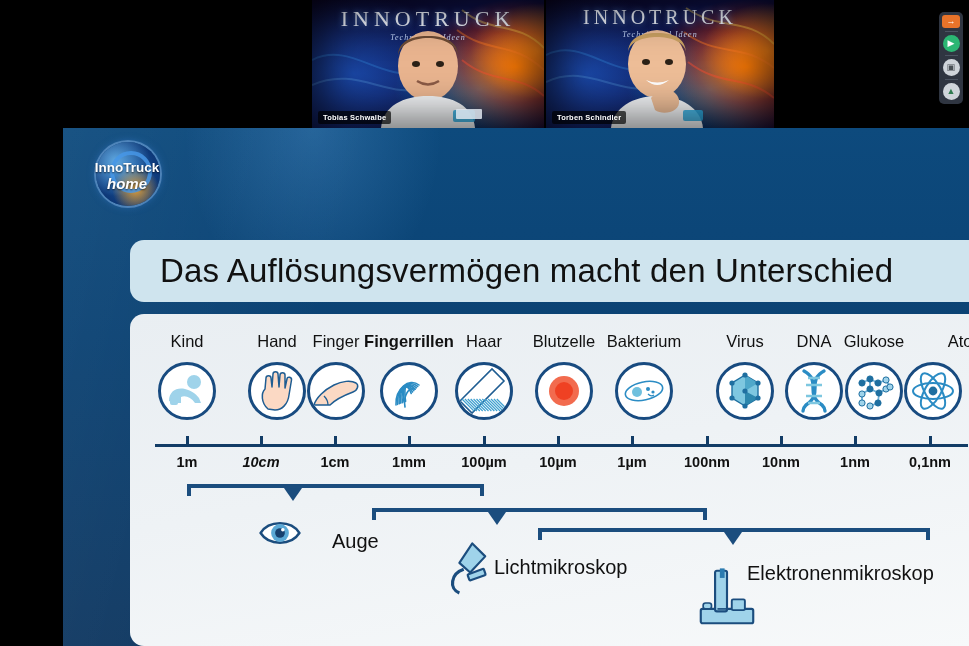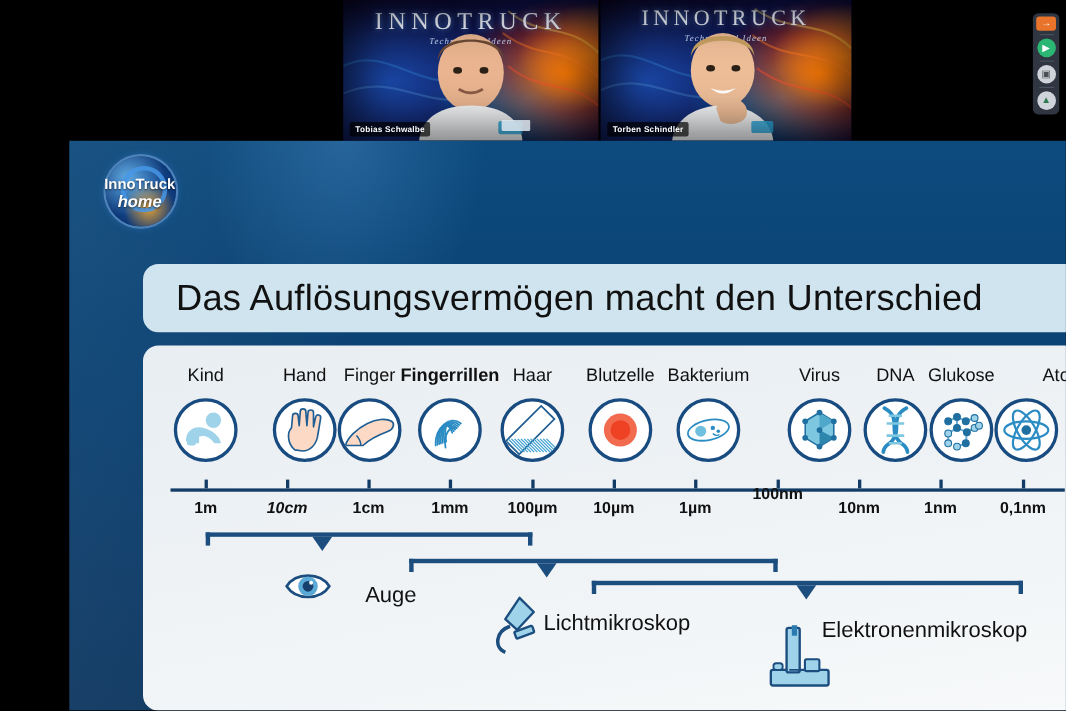--- a/index.html
+++ b/index.html
@@ -345,21 +345,21 @@
         <div class="tick" style="left: 799px; top: 122px; height: 8px;"></div>
       </div>
     <div id="ticklabels-layer">
         <div class="tick-label" style="left: 57px; top: 140px;">1m</div>
         <div class="tick-label" style="left: 131px; top: 140px; font-style: italic;">10cm</div>
         <div class="tick-label" style="left: 205px; top: 140px;">1cm</div>
         <div class="tick-label" style="left: 279px; top: 140px;">1mm</div>
         <div class="tick-label" style="left: 354px; top: 140px;">100µm</div>
         <div class="tick-label" style="left: 428px; top: 140px;">10µm</div>
         <div class="tick-label" style="left: 502px; top: 140px;">1µm</div>
-        <div class="tick-label" style="left: 577px; top: 128px;">100nm</div>
+        <div class="tick-label" style="left: 577px; top: 140px;">100nm</div>
         <div class="tick-label" style="left: 651px; top: 140px;">10nm</div>
         <div class="tick-label" style="left: 725px; top: 140px;">1nm</div>
         <div class="tick-label" style="left: 800px; top: 140px;">0,1nm</div>
       </div>
     <div id="brackets-layer">
         <div class="bracket" style="left: 0px; top: 0px;">
           <div class="bar" style="left:57px;top:170px;width:297px"></div>
           <div class="cap" style="left:57px;top:170px"></div>
           <div class="cap" style="left:350px;top:170px"></div>
           <div class="arrow" style="left:154px;top:174px"></div>

